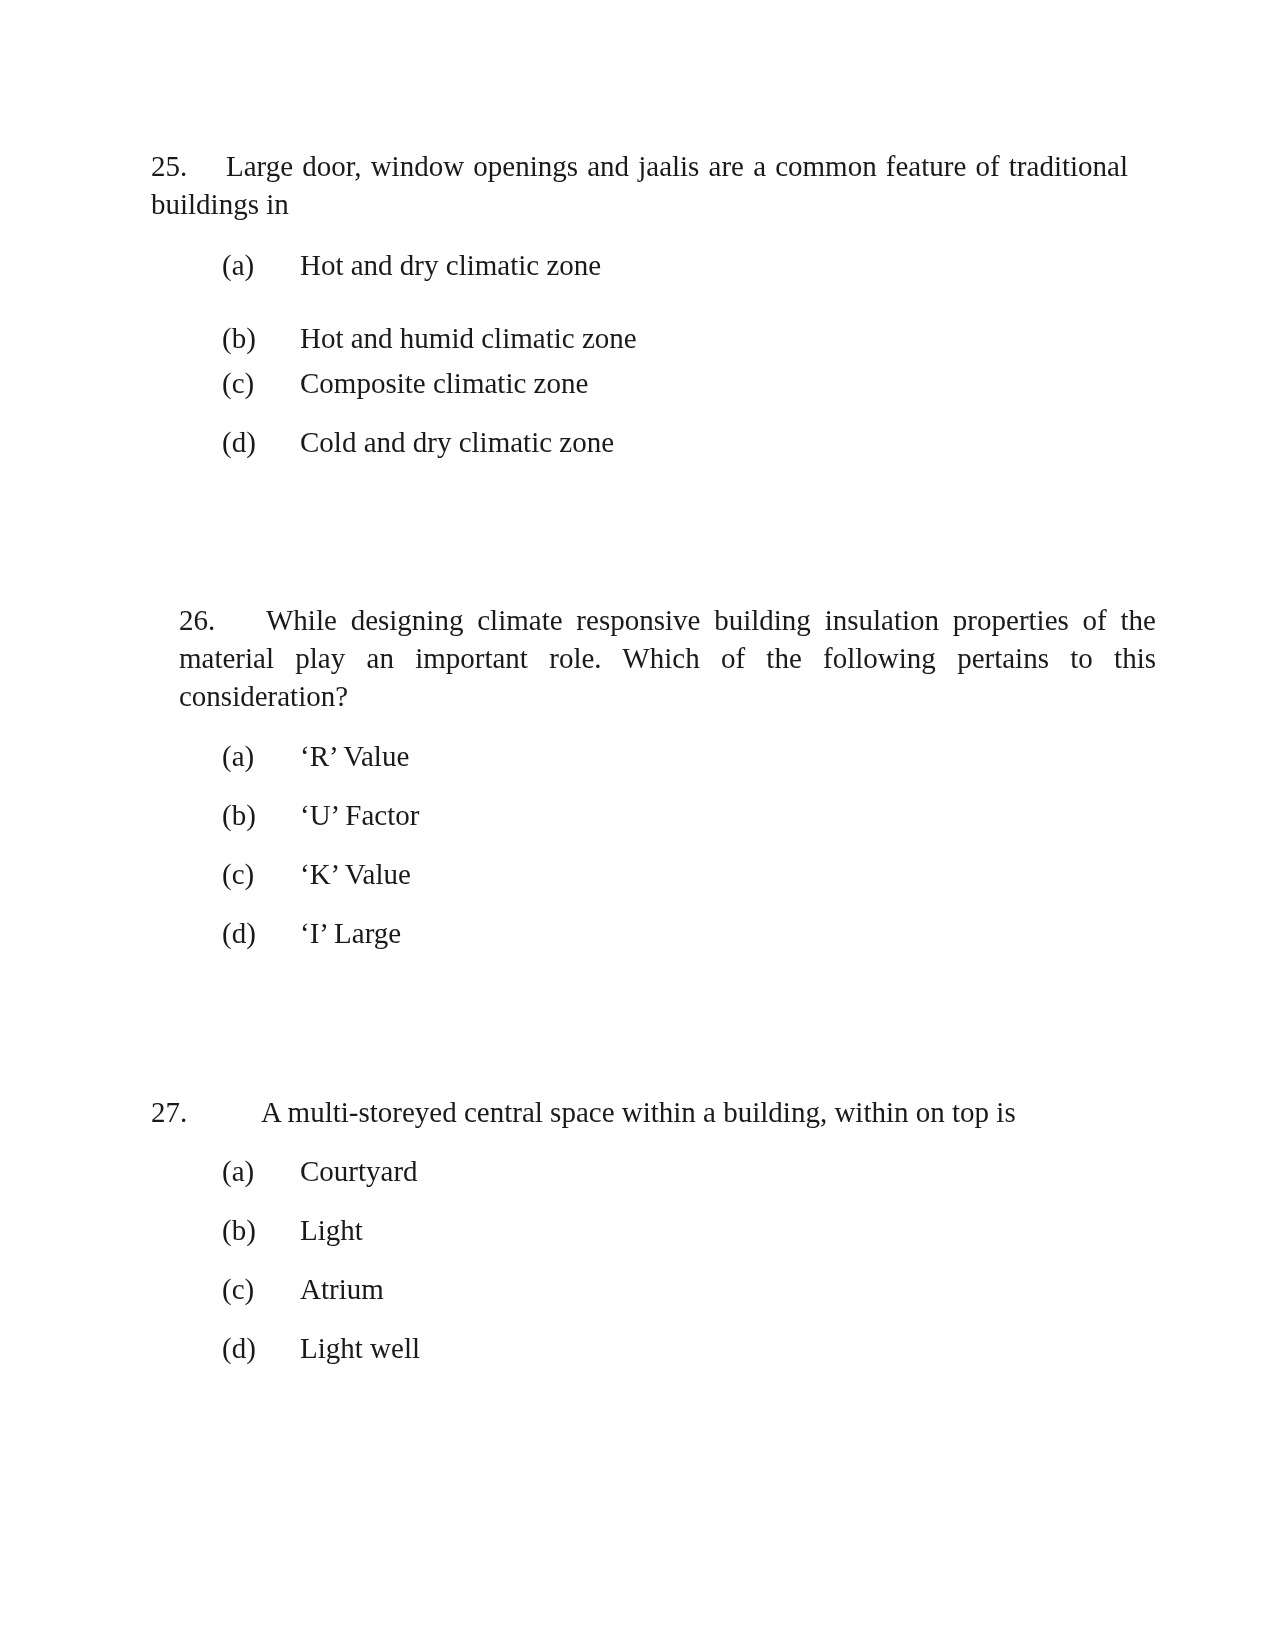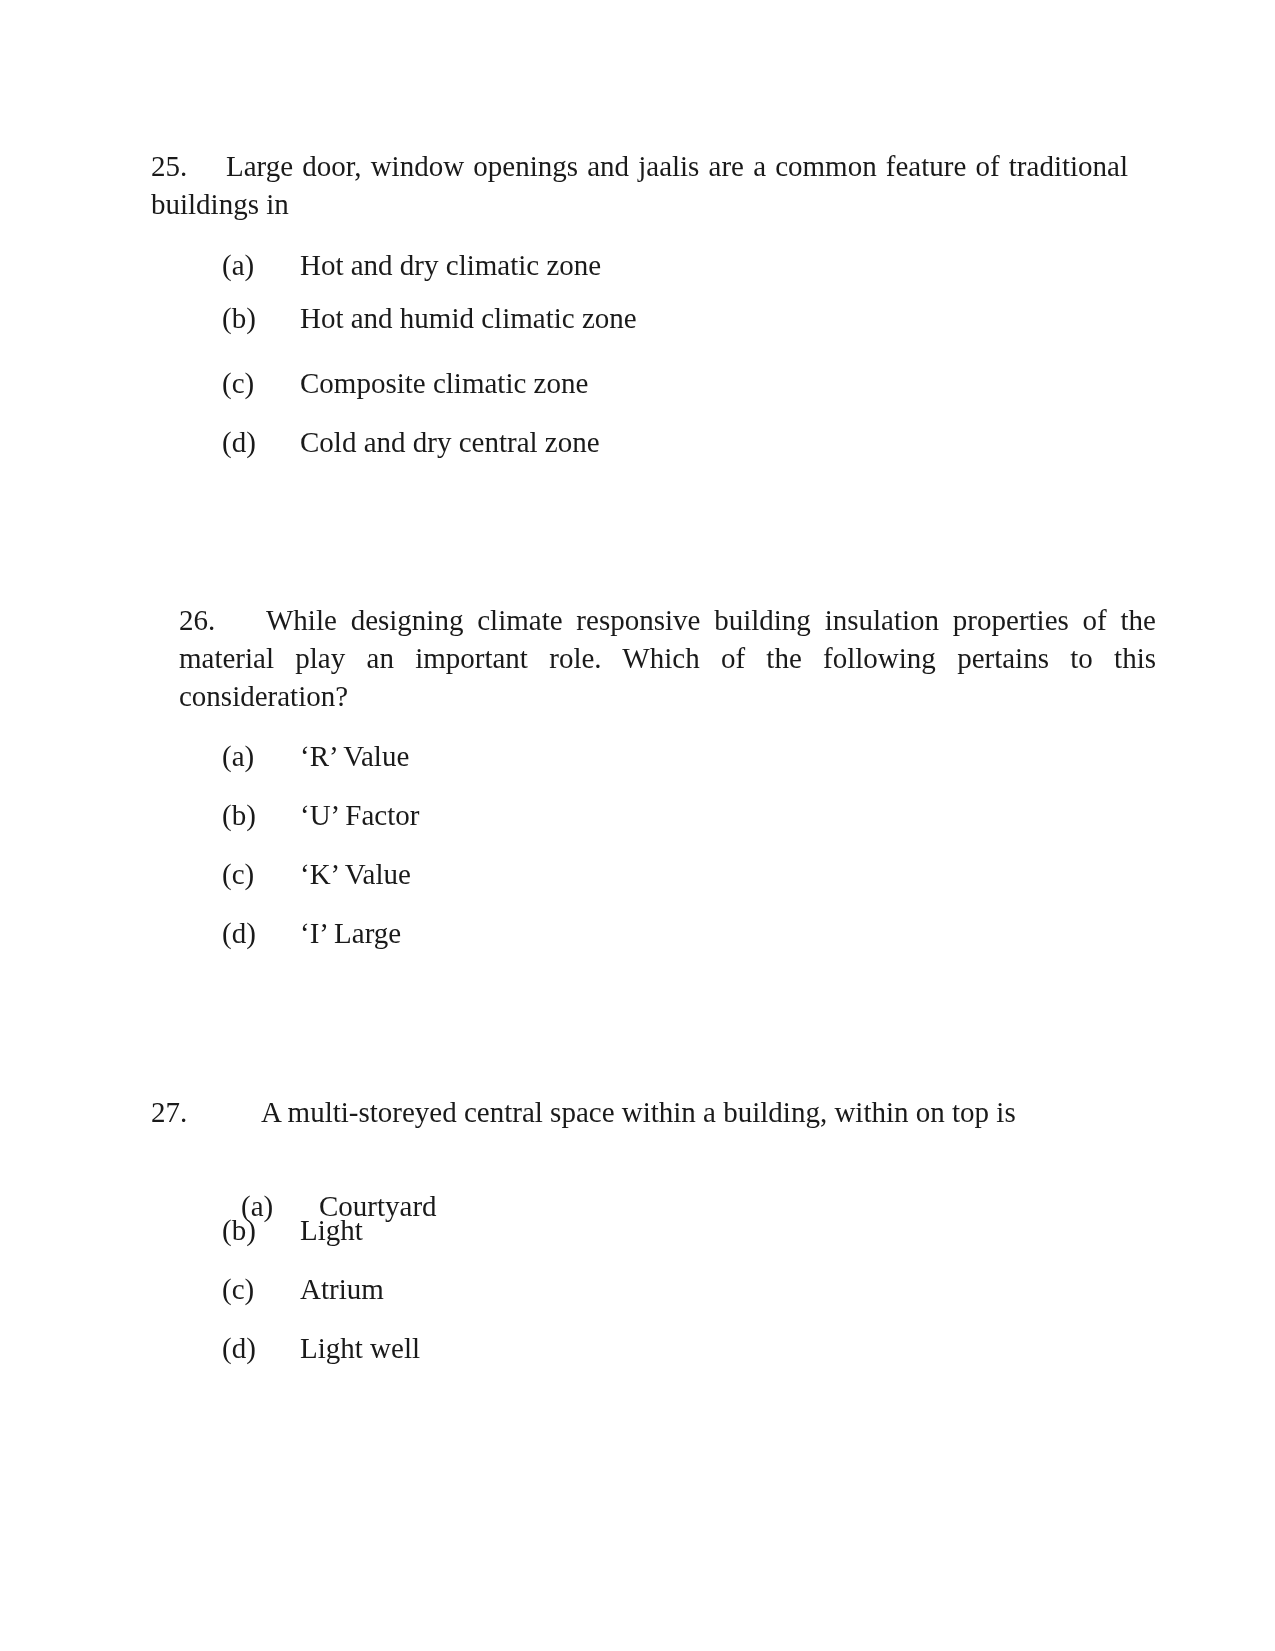--- a/index.html
+++ b/index.html
@@ -11,31 +11,31 @@
   .opt { position: absolute; left: 222px; font-size: 29px; line-height: 38px; white-space: nowrap; }
   .opt .lbl { display: inline-block; width: 78px; }
 </style>
 </head>
 <body>
 
 <div class="q" style="top:147px;">
   <div class="qtext"><span class="qnum" style="width:75px;">25.</span><span>Large door, window openings and jaalis are a common feature of traditional buildings in</span></div>
 </div>
 <div class="opt" style="top:246px;font-family:Liberation Serif, serif;"><span class="lbl">(a)</span><span>Hot and dry climatic zone</span></div>
-<div class="opt" style="top:299px;"><span class="lbl">(b)</span><span>Hot and humid climatic zone</span></div>
+<div class="opt" style="top:319px;"><span class="lbl">(b)</span><span>Hot and humid climatic zone</span></div>
 <div class="opt" style="top:364px;"><span class="lbl">(c)</span><span>Composite climatic zone</span></div>
-<div class="opt" style="top:423px;"><span class="lbl">(d)</span><span>Cold and dry central zone</span></div>
+<div class="opt" style="top:423px;"><span class="lbl">(d)</span><span>Cold and dry climatic zone</span></div>
 
 <div class="q" style="top:601px;margin-left:28px;">
   <div class="qtext"><span class="qnum" style="width:87px;">26.</span><span>While designing climate responsive building insulation properties of the material play an important role. Which of the following pertains to this consideration?</span></div>
 </div>
 <div class="opt" style="top:737px;"><span class="lbl">(a)</span><span>‘R’ Value</span></div>
 <div class="opt" style="top:796px;"><span class="lbl">(b)</span><span>‘U’ Factor</span></div>
 <div class="opt" style="top:855px;"><span class="lbl">(c)</span><span>‘K’ Value</span></div>
 <div class="opt" style="top:914px;"><span class="lbl">(d)</span><span>‘I’ Large</span></div>
 
 <div class="q" style="top:1093px;">
   <div class="qtext" style="text-align:left;"><span class="qnum" style="width:110px;">27.</span><span>A multi-storeyed central space within a building, within on top is</span></div>
 </div>
-<div class="opt" style="top:1187px;margin-left:19px;"><span class="lbl">(a)</span><span>Courtyard</span></div>
+<div class="opt" style="top:1152px;"><span class="lbl">(a)</span><span>Courtyard</span></div>
 <div class="opt" style="top:1211px;"><span class="lbl">(b)</span><span>Light</span></div>
 <div class="opt" style="top:1270px;"><span class="lbl">(c)</span><span>Atrium</span></div>
 <div class="opt" style="top:1329px;"><span class="lbl">(d)</span><span>Light well</span></div>
 
 </body></html>

